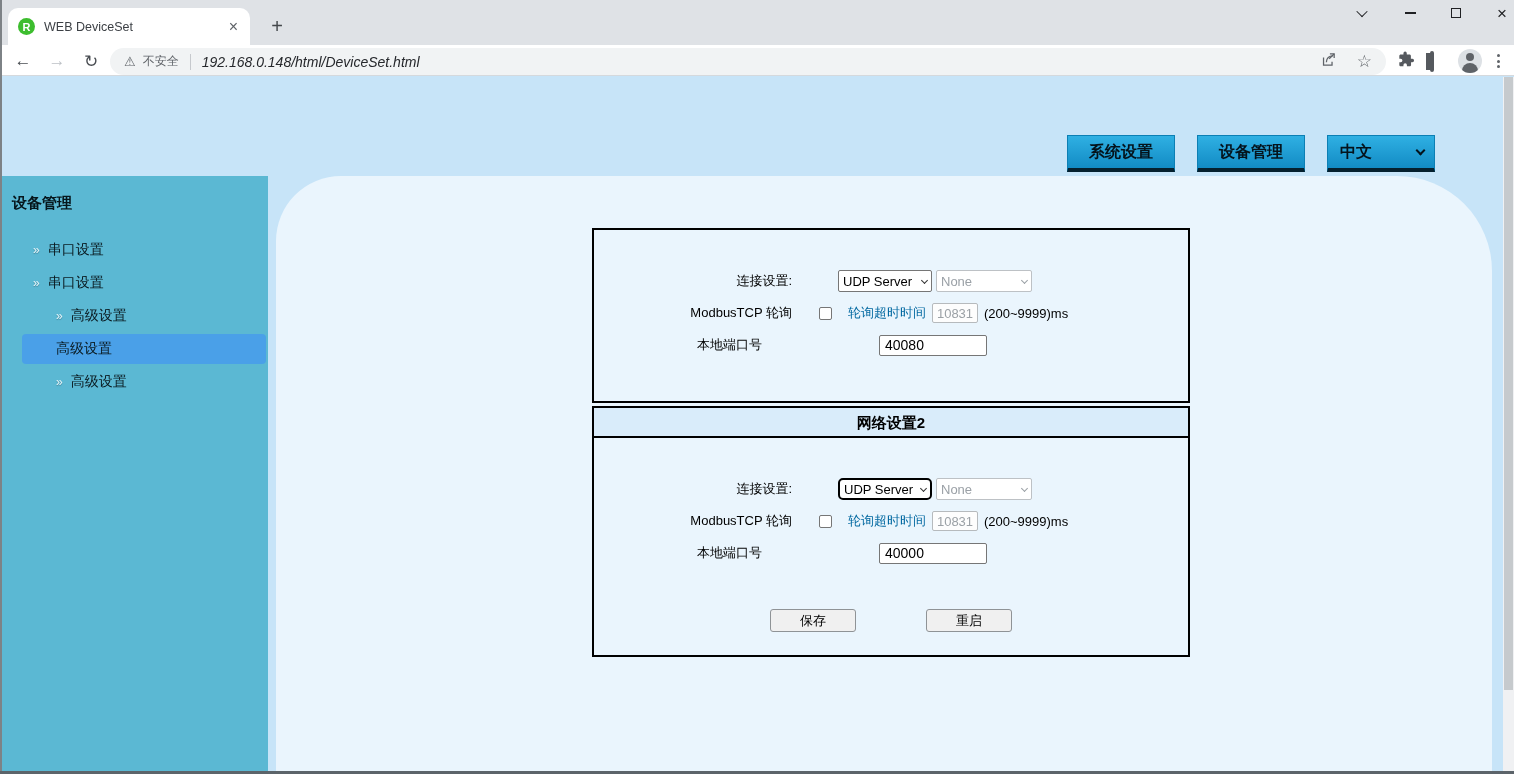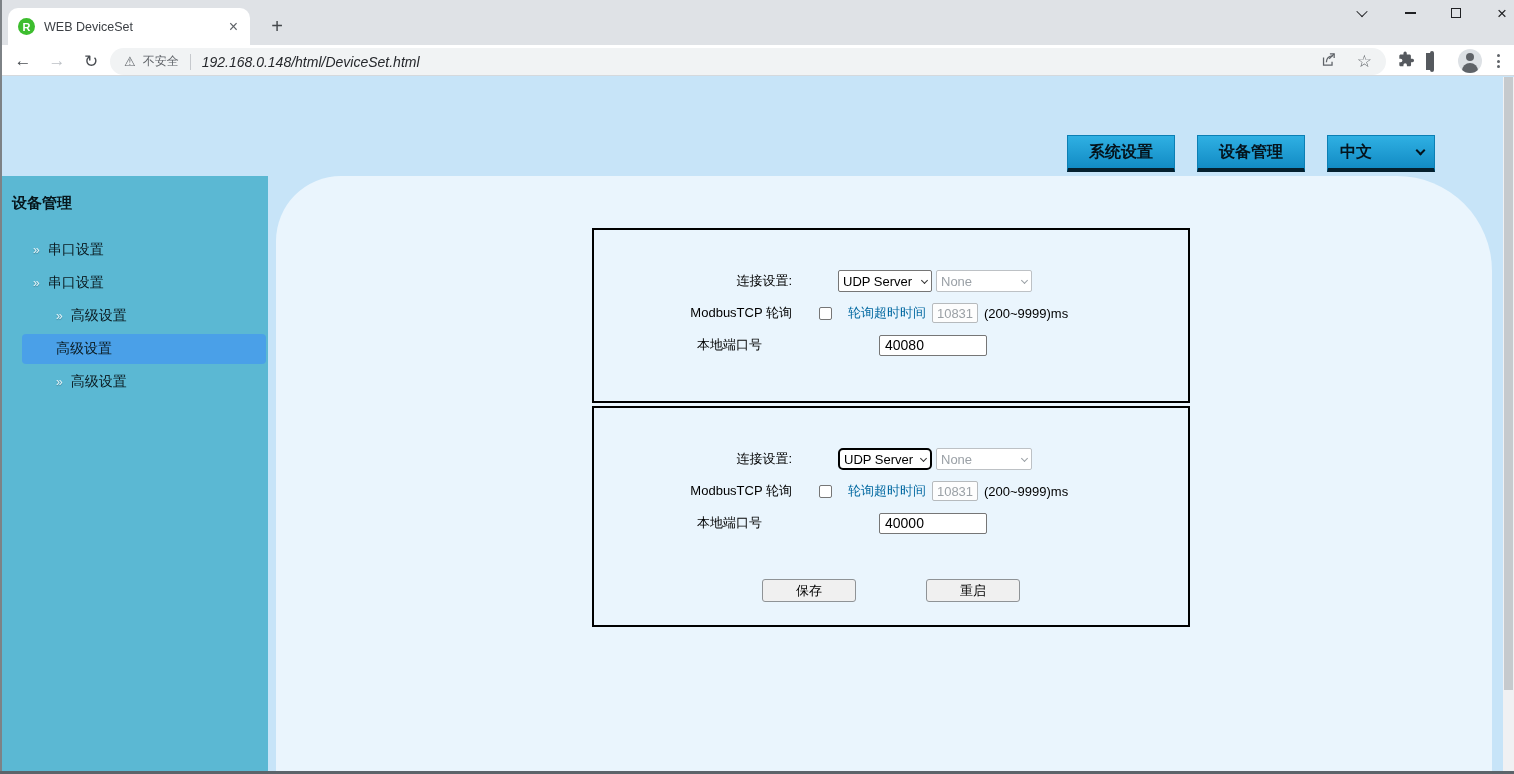--- a/index.html
+++ b/index.html
@@ -105,21 +105,21 @@
         background:#fff; margin-left:27px; flex:none; }
   .to-label { margin-left:16px; font-size:13px; color:#0369a1; }
   .to-input { margin-left:6px; width:46px; height:20px; border:1px solid #b6babd; border-radius:2px;
               background:#fdfdfd; color:#9ba1a6; font-size:13px; text-align:center;
               font-family:"Liberation Sans",sans-serif; }
   .to-range { margin-left:6px; font-size:13px; color:#000; }
   .port-input { margin-left:87px; width:108px; height:21px; border:1px solid #767676; border-radius:2px;
                 font-size:14px; padding-left:5px; color:#000; font-family:"Liberation Sans",sans-serif; background:#fff; }
 
   .btn-row { margin-top:44px; display:flex; justify-content:center; gap:70px; }
-  .form-btn { width:94px; height:23px; background:#f0f0f0; border:1px solid #8f9396; border-radius:3px;
+  .form-btn { width:86px; height:23px; background:#f0f0f0; border:1px solid #8f9396; border-radius:3px;
               font-size:13px; color:#000; display:flex; align-items:center; justify-content:center;
               font-family:"Liberation Sans",sans-serif; }
 </style>
 </head>
 <body>
 
 <div class="titlebar">
   <div class="tab">
     <span class="favicon">R</span>
     <span class="tab-title">WEB DeviceSet</span>
@@ -243,20 +243,21 @@
           <span class="to-range">(200~9999)ms</span>
         </div>
         <div class="form-row">
           <span class="row-label port">本地端口号</span>
           <input type="text" class="port-input" value="40080" style="">
         </div>
       </div>
     </div>
 
     <div class="cfg-box second">
+      <div class="cfg-title">网络设置2</div>
       <div class="cfg-body b2">
         <div class="form-row">
           <span class="row-label">连接设置:</span>
           <span class="fake-select sel-conn focused">
             <span>UDP Server</span>
             <span class="sel-chev"></span>
           </span>
           <span class="fake-select sel-none disabled">
             <span>None</span>
             <span class="sel-chev"></span>

